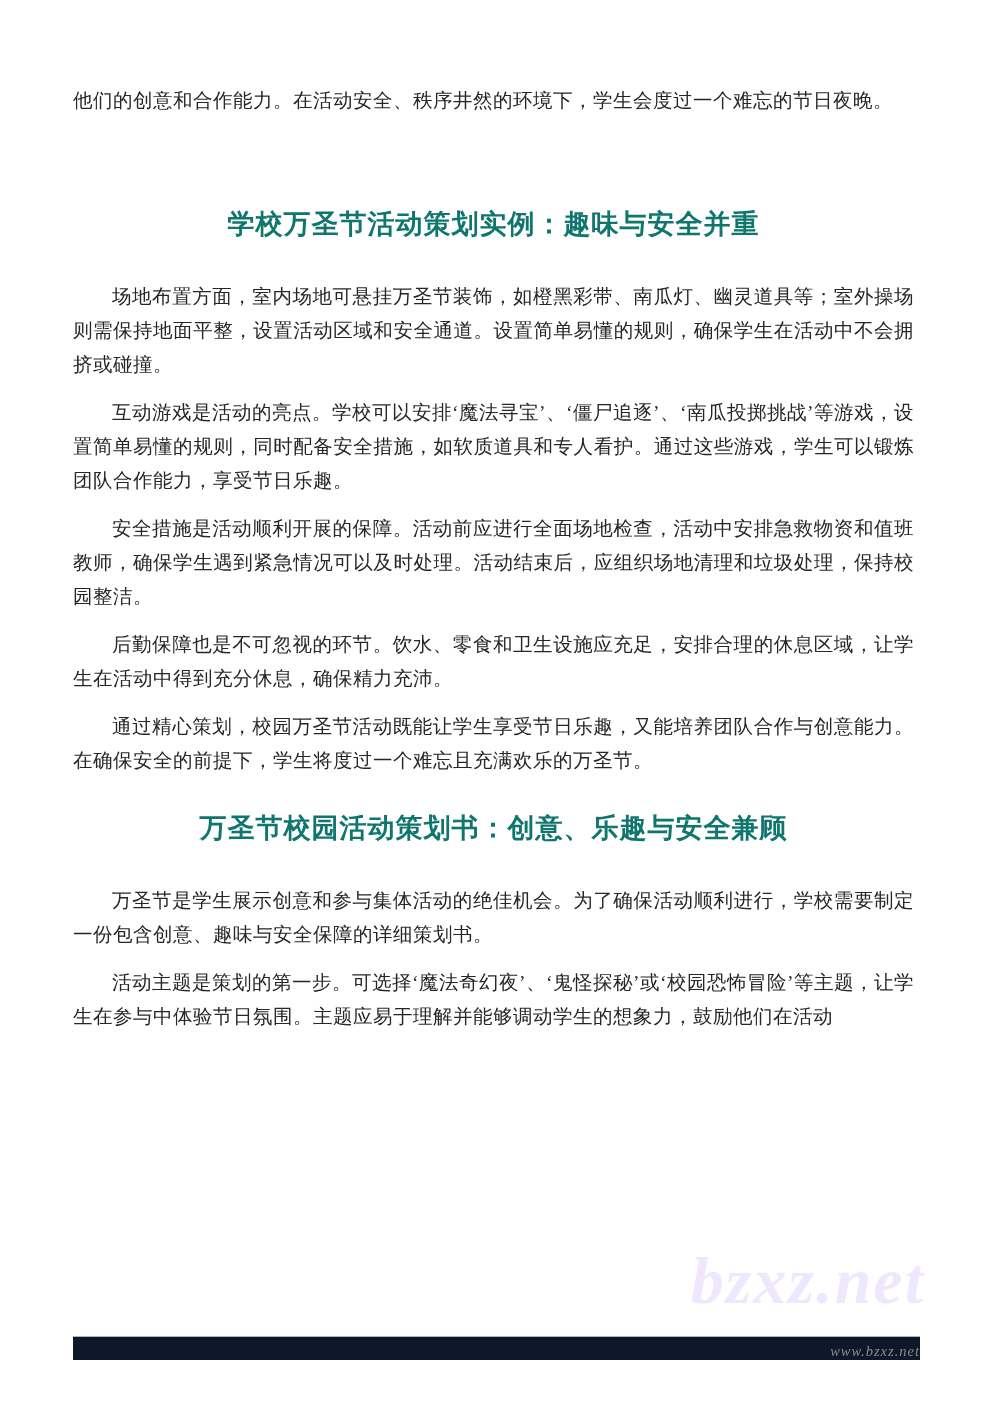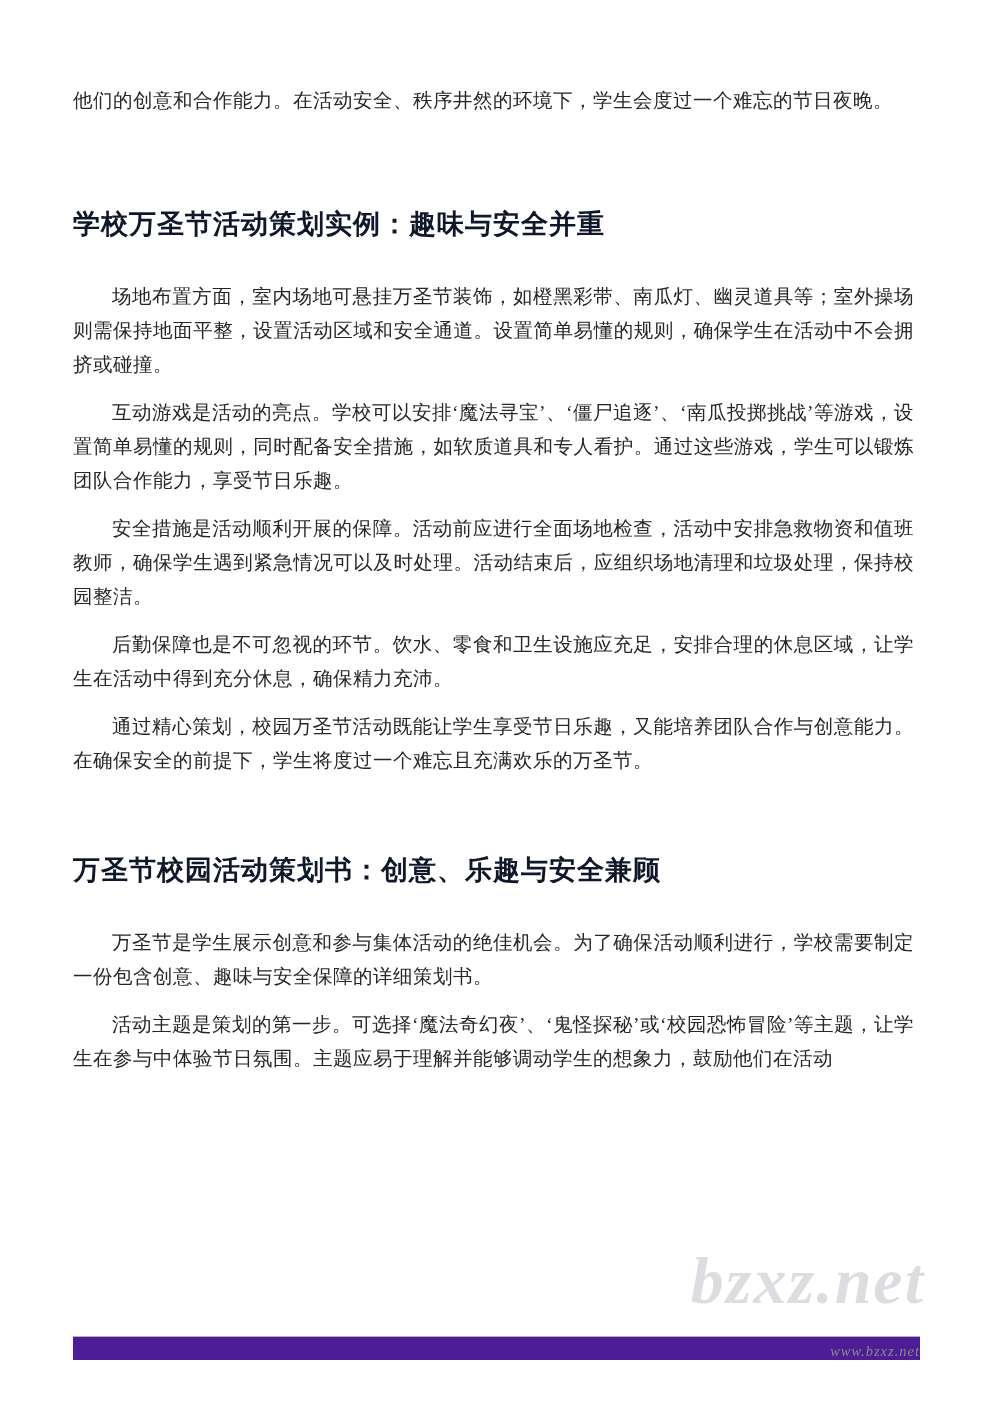--- a/index.html
+++ b/index.html
@@ -33,48 +33,49 @@
     letter-spacing: 0.5px;
   }
   p.continuation {
     text-indent: 0;
     margin-bottom: 0;
   }
   h1.section-title {
     font-size: 27px;
     line-height: 40px;
     font-weight: bold;
-    color: #0f172a;
+    text-align: center;
+    color: #0f766e;
     margin: 86px 0 36px 0;
     letter-spacing: 1px;
   }
   h1.section-title.second {
-    margin-top: 72px;
+    margin-top: 30px;
   }
   .watermark {
     position: absolute;
     top: 1243px;
     right: 68px;
     z-index: 0;
     font-size: 66px;
     font-style: italic;
     font-weight: bold;
-    color: #0f172a;
+    color: #8b5cf6;
     opacity: 0.14;
     letter-spacing: 2px;
     pointer-events: none;
     user-select: none;
   }
   .footer {
     position: absolute;
     left: 73px;
     right: 73px;
     bottom: 44px;
     z-index: 2;
-    background: #4c1d95;
+    background: #0f172a;
   }
   .footer-rule {
     border-top: 1px solid #b5b5b5;
     height: 0;
   }
   .footer-url {
     margin-top: 6px;
     text-align: right;
     font-size: 14.5px;
     font-style: italic;

